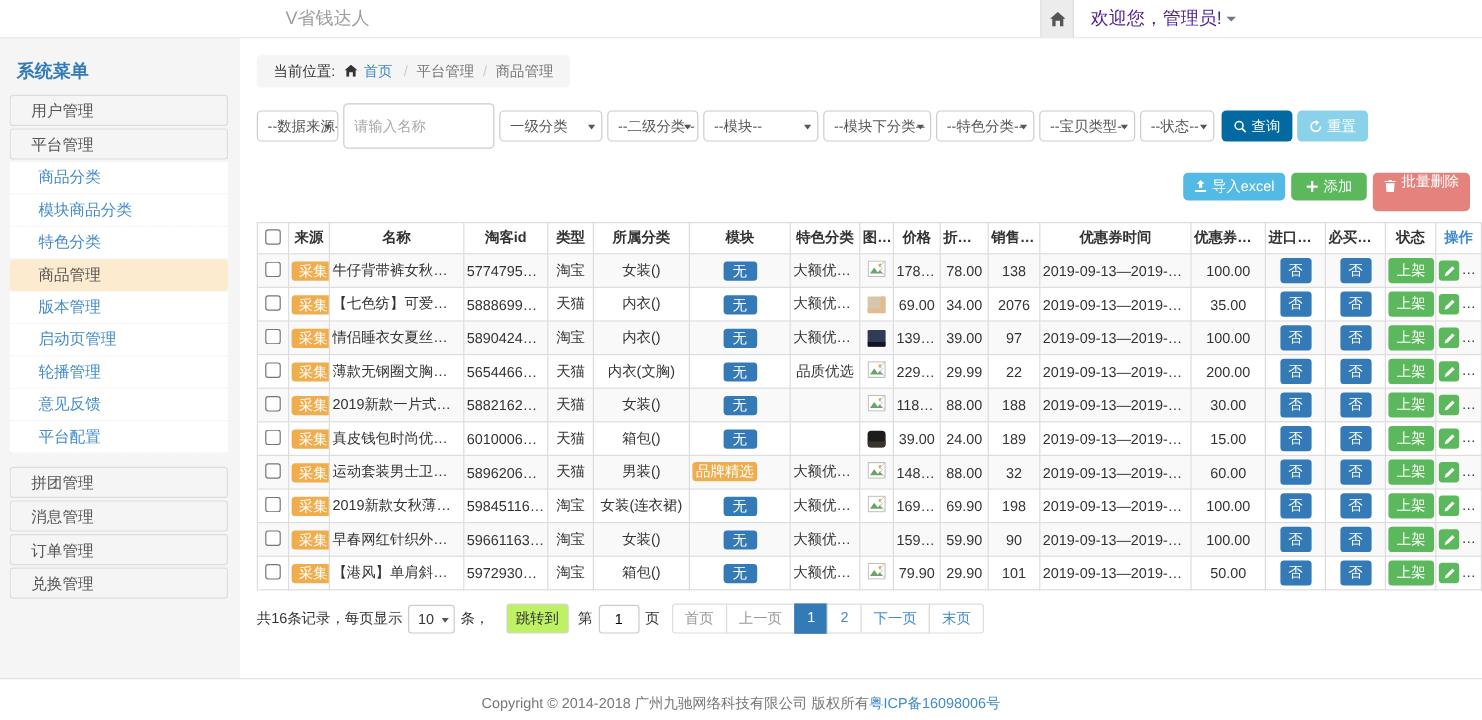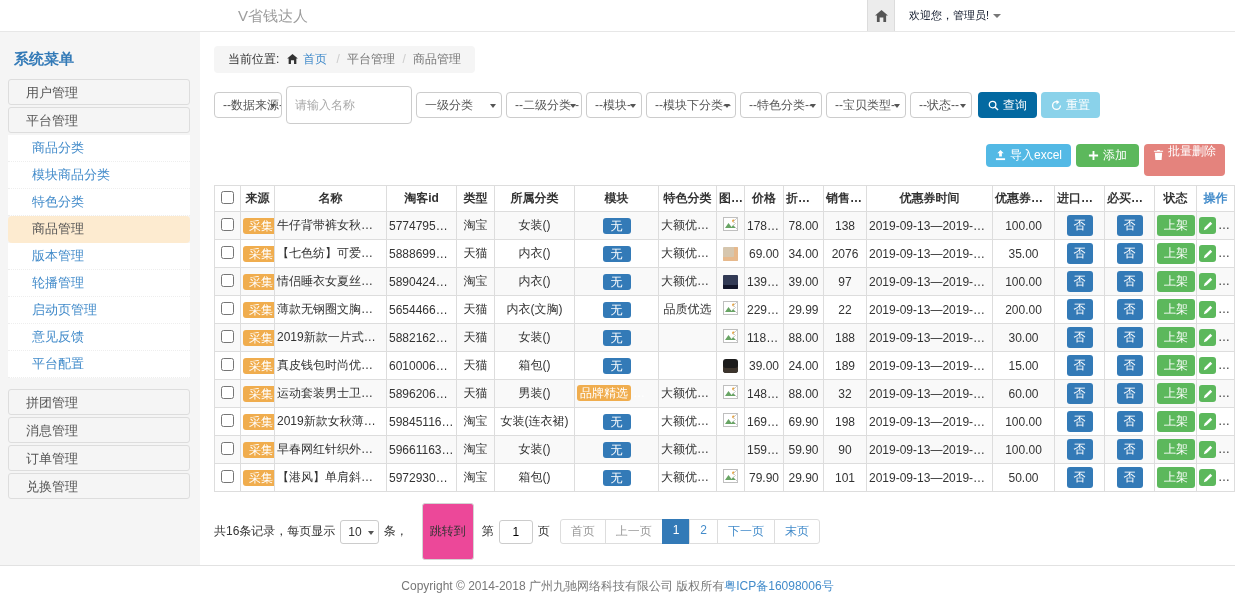--- a/index.html
+++ b/index.html
@@ -5,21 +5,21 @@
   * { box-sizing: border-box; margin: 0; padding: 0; }
   html,body { width:1235px; height:600px; overflow:hidden;
     font-family:"Liberation Sans", sans-serif; background:#f5f5f5; }
 
   
   .navbar { position:relative; height:32px; background:#fff; border-bottom:1px solid #e7e7e7; }
   .brand { margin-left:238px; line-height:31px; font-size:15px; color:#9d9d9d; display:inline-block; }
   .nav-right { position:absolute; left:867px; top:0; height:31px; display:flex; align-items:stretch; }
   .home-btn { width:28px; background:#ececec; border-left:1px solid #dcdcdc; border-right:1px solid #dcdcdc;
     display:flex; align-items:center; justify-content:center; cursor:pointer; }
-  .welcome { margin-left:14px; line-height:31px; font-size:11px; color:#0f172a; cursor:pointer; white-space:nowrap; }
+  .welcome { margin-left:14px; line-height:31px; font-size:15px; color:#4c1d95; cursor:pointer; white-space:nowrap; }
   .caret-down { display:inline-block; width:0; height:0; border-left:4px solid transparent;
     border-right:4px solid transparent; border-top:4px solid #777; margin-left:4px; vertical-align:middle; }
 
   
   .page { position:relative; height:533px; }
   .content { position:absolute; left:200px; top:0; width:1035px; height:533px; background:#fff; padding:14px 10px 0 14px; }
 
   
   .sidebar { position:absolute; left:8px; top:14px; width:182px; height:505px; overflow:hidden; }
   .side-heading { color:#337ab7; font-size:15px; font-weight:bold; margin:4px 0 10px 6px; }
@@ -78,21 +78,21 @@
   .icon-edit { background:#5cb85c; margin-right:2px; }
   .icon-trash { background:#d9534f; }
   .thumb { display:inline-block; width:15px; height:14px; vertical-align:middle; border-radius:1px; }
 
   
   .pagi-row { display:flex; align-items:center; margin-top:11px; font-size:12px; color:#333; }
   .pp-select { position:relative; display:inline-block; height:24px; border:1px solid #ccc; border-radius:3px;
     background:#fff; line-height:22px; padding:0 16px 0 7px; margin:0 5px; cursor:pointer; }
   .pp-select .sel-caret { position:absolute; right:4px; top:10px; width:0; height:0;
     border-left:3.5px solid transparent; border-right:3.5px solid transparent; border-top:4px solid #555; }
-  .jump-btn { background:#ec4899; border:1px solid #d4d4d4; border-radius:3px; padding:19px 7px;
+  .jump-btn { background:#bef264; border:1px solid #d4d4d4; border-radius:3px; padding:3px 7px;
     margin:0 8px 0 14px; cursor:pointer; font-size:12px; color:#333; font-family:"Liberation Sans",sans-serif; }
   .page-input { width:34px; height:24px; border:1px solid #ccc; border-radius:3px; margin:0 5px;
     text-align:center; font-size:12px; font-family:"Liberation Sans",sans-serif; }
   .pager { display:flex; margin-left:auto; margin-right:405px; }
   .pager a { border:1px solid #ddd; background:#fff; color:#428bca; padding:3px 10px; margin-left:-1px;
     text-decoration:none; cursor:pointer; }
   .pager a:first-child { border-radius:3px 0 0 3px; }
   .pager a:last-child { border-radius:0 3px 3px 0; }
   .pager a.disabled { color:#999; }
   .pager a.active { background:#337ab7; border-color:#337ab7; color:#fff; }
@@ -124,22 +124,22 @@
   <aside class="sidebar">
     <div class="side-heading">系统菜单</div>
     <nav id="side-menu">
         <a class="side-item group">用户管理</a>
         <a class="side-item group">平台管理</a>
         <a class="side-item sub">商品分类</a>
         <a class="side-item sub">模块商品分类</a>
         <a class="side-item sub">特色分类</a>
         <a class="side-item sub active">商品管理</a>
         <a class="side-item sub">版本管理</a>
+        <a class="side-item sub">启动页管理</a>
         <a class="side-item sub">轮播管理</a>
-        <a class="side-item sub">启动页管理</a>
         <a class="side-item sub">意见反馈</a>
         <a class="side-item sub">平台配置</a>
         <a class="side-item group gap">拼团管理</a>
         <a class="side-item group">消息管理</a>
         <a class="side-item group">订单管理</a>
         <a class="side-item group">兑换管理</a>
       </nav>
   </aside>
 
   <main class="content">
@@ -154,21 +154,21 @@
       <span class="sep">/</span>
       <span class="dim">商品管理</span>
     </div>
 
     <div class="filters">
       <span id="filter-controls" style="display:flex;align-items:center;">
           <span class="select-box" style="width: 68px;"><span>--数据来源--</span><span class="sel-caret"></span></span>
           <input class="txt-input" placeholder="请输入名称" style="width: 126px;">
           <span class="select-box" style="width: 86px;"><span>一级分类</span><span class="sel-caret"></span></span>
           <span class="select-box" style="width: 76px;"><span>--二级分类--</span><span class="sel-caret"></span></span>
-          <span class="select-box" style="width: 56px;"><span>--模块--</span><span class="sel-caret"></span></span>
+          <span class="select-box" style="width: 96px;"><span>--模块--</span><span class="sel-caret"></span></span>
           <span class="select-box" style="width: 90px;"><span>--模块下分类--</span><span class="sel-caret"></span></span>
           <span class="select-box" style="width: 82px;"><span>--特色分类--</span><span class="sel-caret"></span></span>
           <span class="select-box" style="width: 80px;"><span>--宝贝类型--</span><span class="sel-caret"></span></span>
           <span class="select-box" style="width: 62px;"><span>--状态--</span><span class="sel-caret"></span></span>
         </span>
       <button class="btn btn-query">
         <svg width="11" height="11" viewBox="0 0 12 12">
             <circle cx="5" cy="5" r="3.6" fill="none" stroke="#fff" stroke-width="1.4"></circle>
             <line x1="7.8" y1="7.8" x2="11" y2="11" stroke="#fff" stroke-width="1.6"></line>
           </svg>

